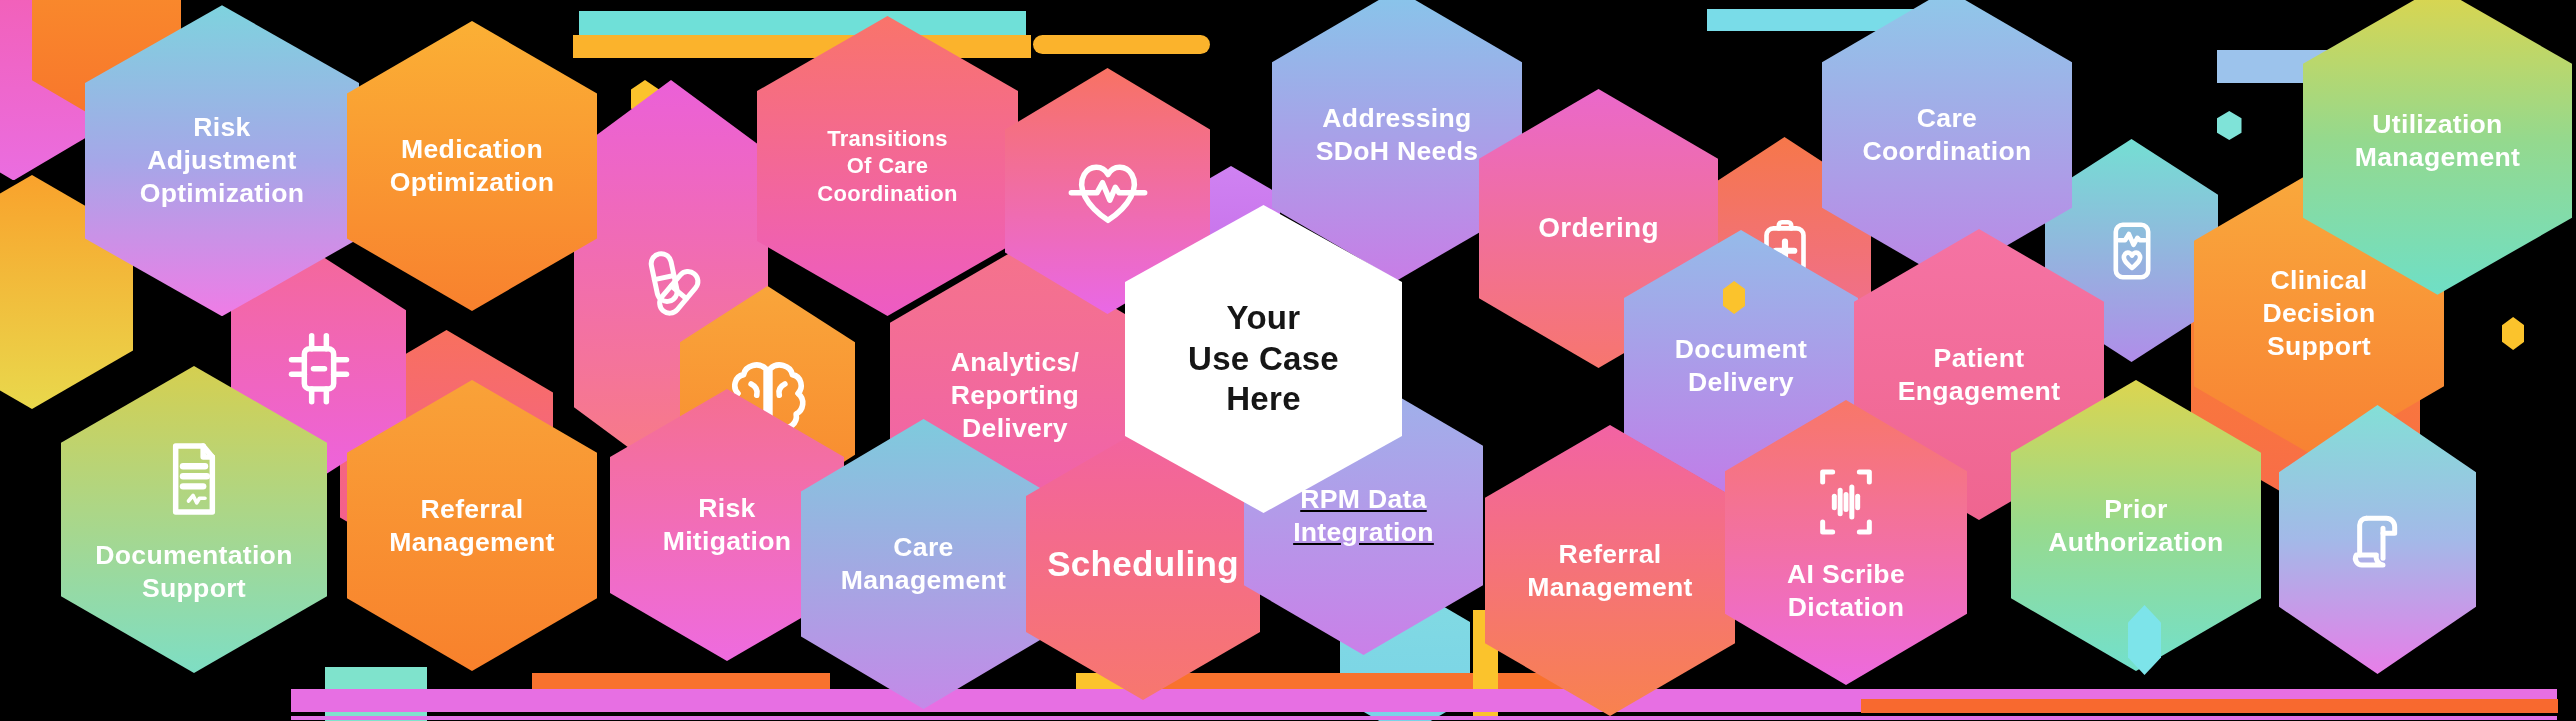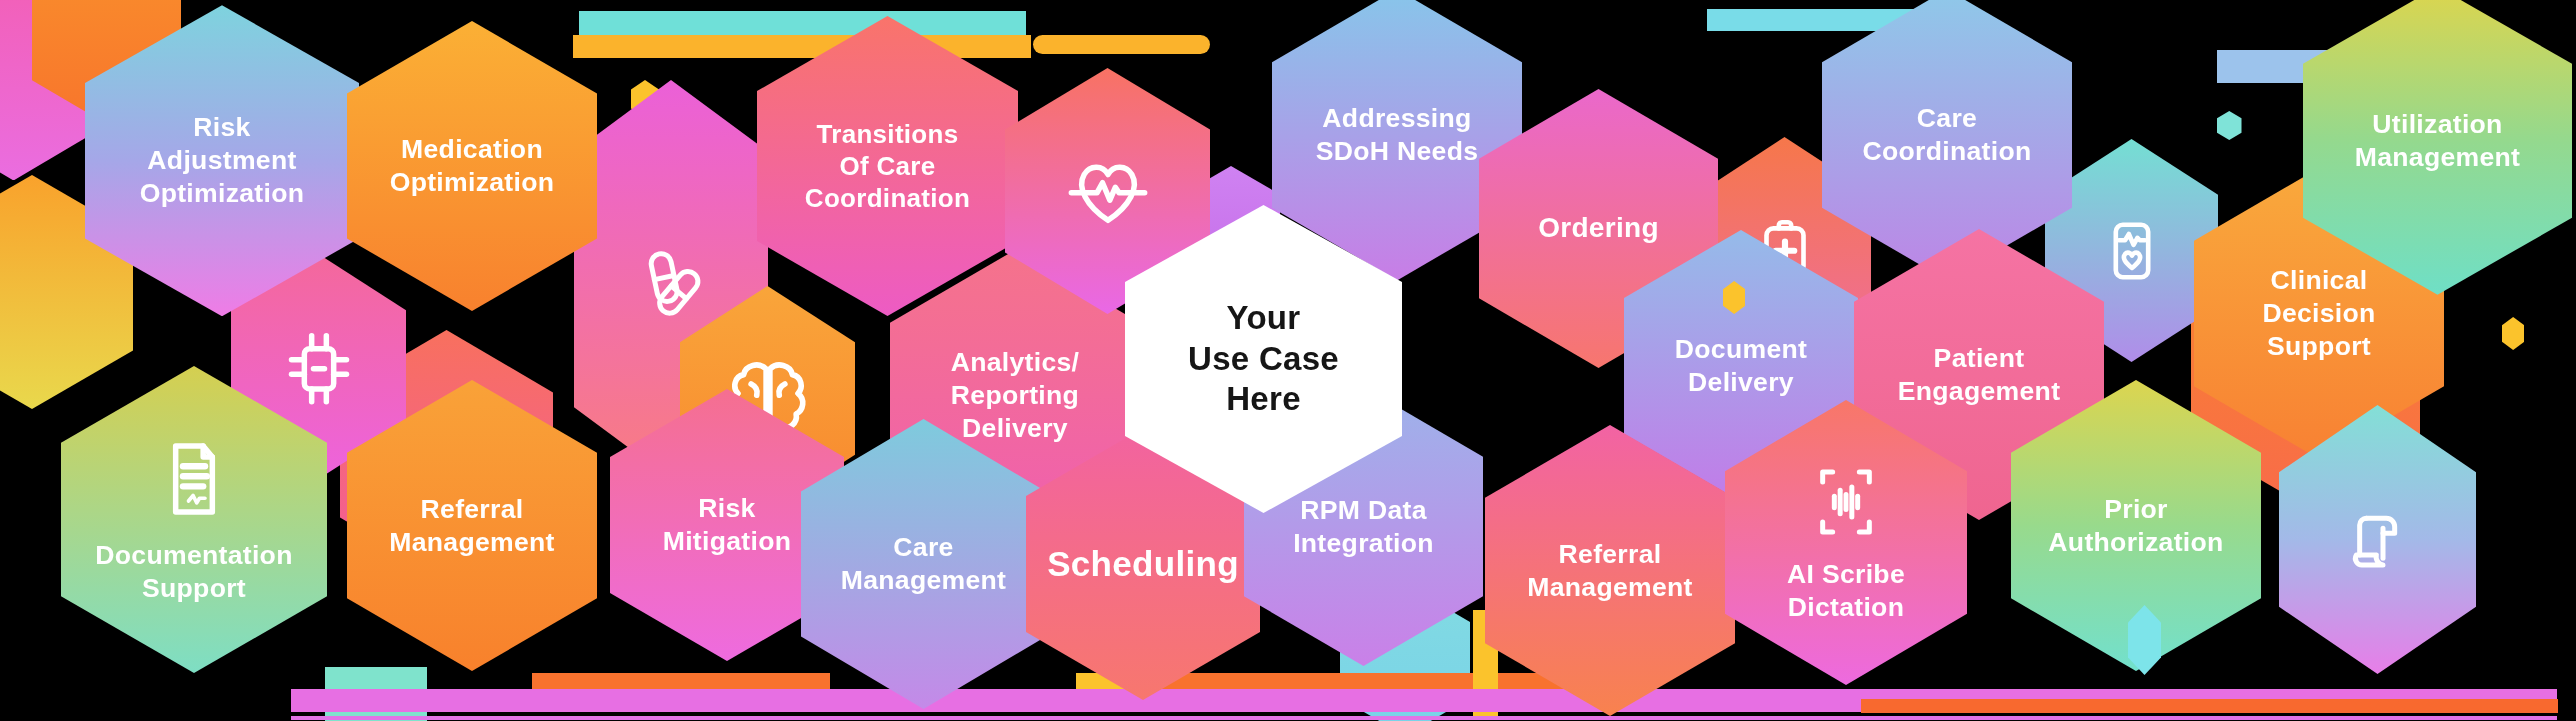--- a/index.html
+++ b/index.html
@@ -63,21 +63,21 @@
             <rect x="28" y="16" width="24" height="58" rx="12"></rect>
             <line x1="28" y1="45" x2="52" y2="45"></line>
           </g>
     <g transform="rotate(40 58 62)">
             <rect x="46" y="34" width="24" height="58" rx="12"></rect>
             <line x1="46" y1="63" x2="70" y2="63"></line>
           </g>
   </svg></span>
     </div>
     <div class="hex" style="left: 757px; top: 16px; width: 261px; height: 300px; z-index: 3; clip-path: polygon(50% 0%, 100% 25%, 100% 75%, 50% 100%, 0% 75%, 0% 25%); background: linear-gradient(rgb(249, 116, 106) 0%, rgb(237, 91, 196) 100%);">
-      <div class="label" style="font-size: 26px;">Transitions
+      <div class="label" style="font-size: 22px;">Transitions
 Of Care
 Coordination</div>
     </div>
     <div class="hex" style="left: 1005px; top: 68px; width: 205px; height: 246px; z-index: 4; clip-path: polygon(50% 0%, 100% 25%, 100% 75%, 50% 100%, 0% 75%, 0% 25%); background: linear-gradient(rgb(248, 114, 99) 0%, rgb(233, 104, 230) 100%);">
       <span class="iconwrap"><svg class="icon-svg" viewBox="0 0 96 96" width="88" height="88">
     <path d="M48 80 C24 64 14 44 22 30 C28 20 42 19 48 30 C54 19 68 20 74 30 C82 44 72 64 48 80 Z"></path>
     <path d="M8 50 H36 L42 39 L50 58 L56 44 L60 50 H88"></path>
   </svg></span>
     </div>
     <div class="hex" style="left: 1272px; top: -10.6px; width: 250px; height: 291px; z-index: 3; clip-path: polygon(50% 0%, 100% 25%, 100% 75%, 50% 100%, 0% 75%, 0% 25%); background: linear-gradient(rgb(135, 198, 234) 0%, rgb(200, 125, 230) 100%);">
@@ -170,21 +170,21 @@
       <div class="label" style="font-size: 26.6px;">Risk
 Mitigation</div>
     </div>
     <div class="hex" style="left: 801px; top: 419px; width: 245px; height: 290px; z-index: 3; clip-path: polygon(50% 0%, 100% 25%, 100% 75%, 50% 100%, 0% 75%, 0% 25%); background: linear-gradient(rgb(126, 203, 221) 0%, rgb(196, 137, 232) 100%);">
       <div class="label" style="font-size: 26.6px;">Care
 Management</div>
     </div>
     <div class="hex" style="left: 1026px; top: 428px; width: 234px; height: 272px; z-index: 3; clip-path: polygon(50% 0%, 100% 25%, 100% 75%, 50% 100%, 0% 75%, 0% 25%); background: linear-gradient(rgb(242, 99, 160) 0%, rgb(247, 119, 110) 100%);">
       <div class="label" style="font-size: 35px;">Scheduling</div>
     </div>
-    <div class="hex" style="left: 1244px; top: 387px; width: 239px; height: 279px; z-index: 3; clip-path: polygon(50% 0%, 100% 25%, 100% 75%, 50% 100%, 0% 75%, 0% 25%); background: linear-gradient(rgb(156, 180, 234) 0%, rgb(202, 128, 232) 100%);">
+    <div class="hex" style="left: 1244px; top: 376px; width: 239px; height: 279px; z-index: 3; clip-path: polygon(50% 0%, 100% 25%, 100% 75%, 50% 100%, 0% 75%, 0% 25%); background: linear-gradient(rgb(156, 180, 234) 0%, rgb(202, 128, 232) 100%); text-decoration: underline;">
       <div class="label" style="font-size: 26.6px;">RPM Data
 Integration</div>
     </div>
     <div class="hex" style="left: 1485px; top: 425px; width: 250px; height: 291px; z-index: 3; clip-path: polygon(50% 0%, 100% 25%, 100% 75%, 50% 100%, 0% 75%, 0% 25%); background: linear-gradient(rgb(242, 99, 164) 0%, rgb(248, 130, 78) 100%);">
       <div class="label" style="font-size: 26.6px;">Referral
 Management</div>
     </div>
     <div class="hex" style="left: 1725px; top: 400px; width: 242px; height: 285px; z-index: 4; clip-path: polygon(50% 0%, 100% 25%, 100% 75%, 50% 100%, 0% 75%, 0% 25%); background: linear-gradient(rgb(248, 119, 104) 0%, rgb(237, 106, 223) 100%);">
       <span class="iconwrap"><svg class="icon-svg" viewBox="0 0 96 96" width="80" height="80">
     <path d="M32 12 h-12 v12"></path>

